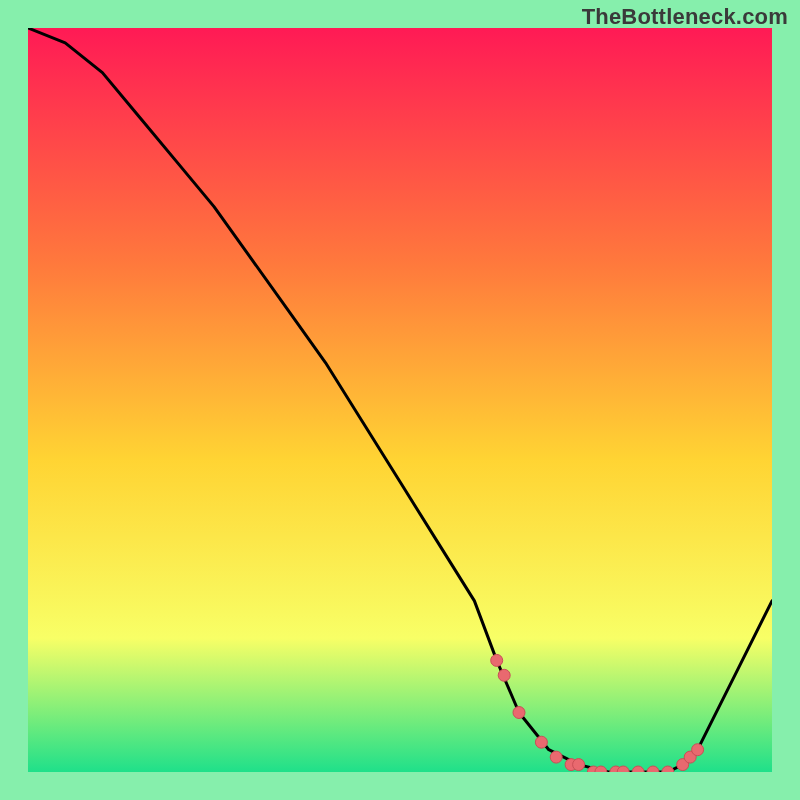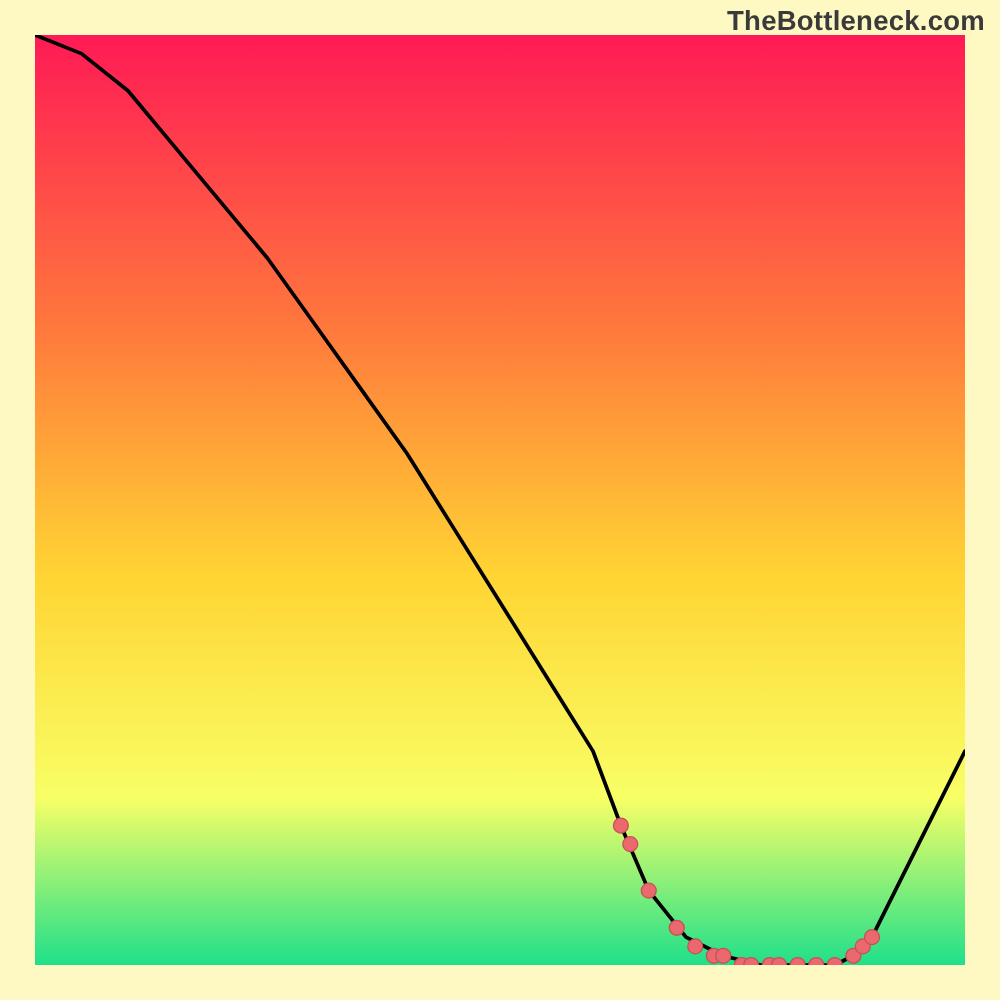--- a/index.html
+++ b/index.html
@@ -8,21 +8,21 @@
     width: 800px;
     height: 800px;
     background: #000;
     font-family: Arial, Helvetica, sans-serif;
     overflow: hidden;
   }
   .frame {
     position: relative;
     width: 800px;
     height: 800px;
-    background: #fef9c3;
+    background: #86efac;
   }
   .watermark {
     position: absolute;
     top: 4px;
     right: 12px;
     color: #3a3a3a;
     font-size: 22px;
     font-weight: 600;
     letter-spacing: 0.2px;
     user-select: none;

